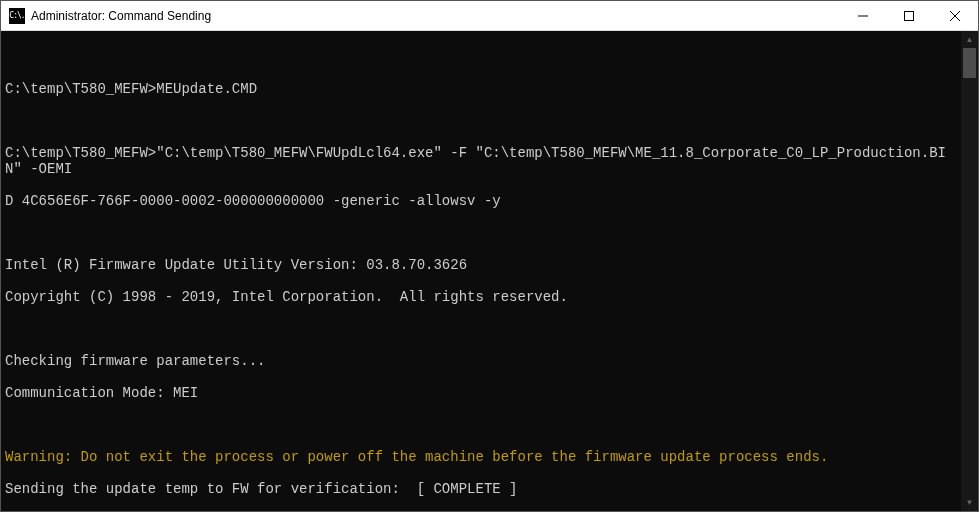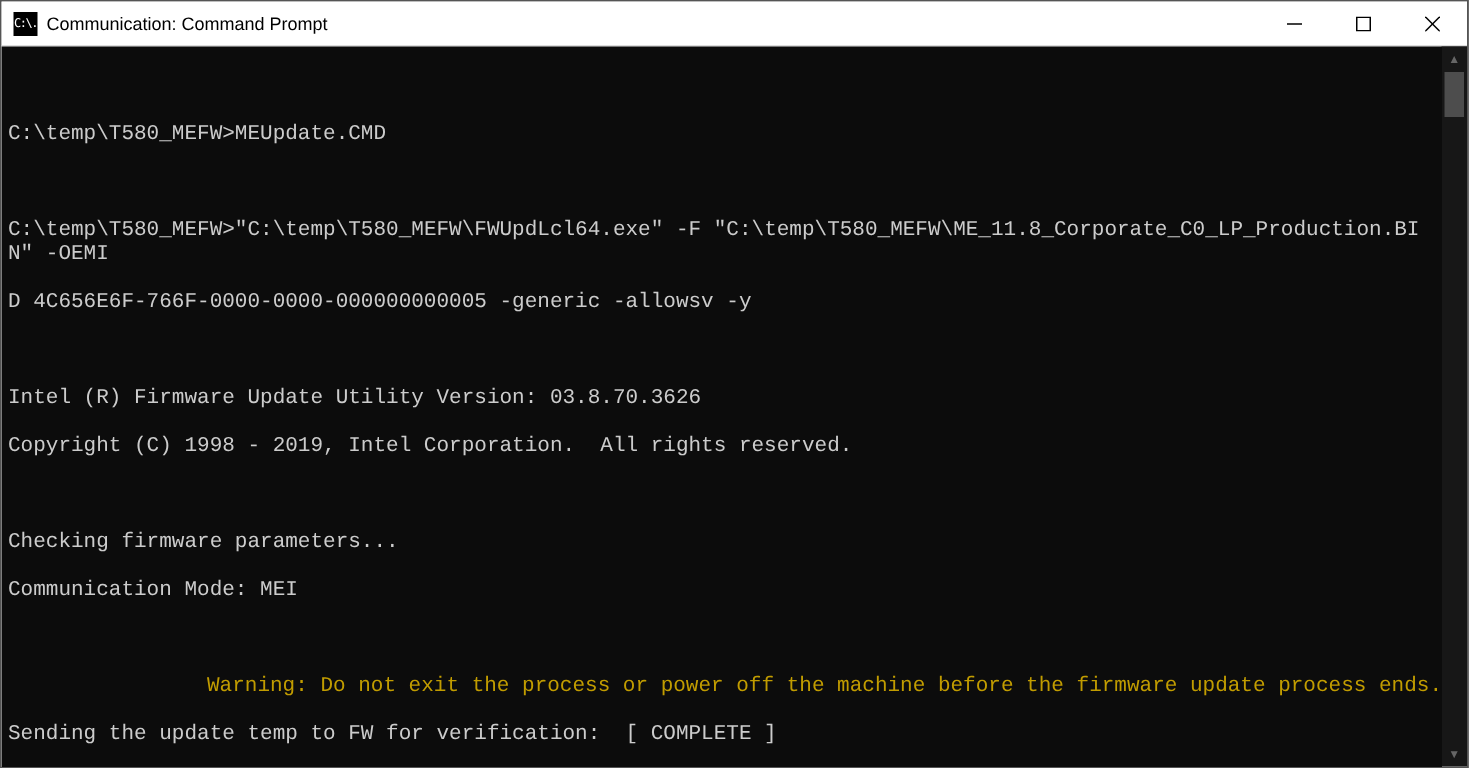--- a/index.html
+++ b/index.html
@@ -93,31 +93,31 @@
       position: relative;
     }
     .scroll-thumb {
       position: absolute;
       top: 0;
       left: 2px;
       right: 2px;
       height: 30px;
       background: #4d4d4d;
     }
-    .c-yellow { color: #c19c00; text-align: right; }
+    .c-yellow { color: #c19c00; }
     .blank { height: 16px; }
     .line { min-height: 16px; }
     .inline { display: inline; }
   </style>
 </head>
 <body>
 
 <div class="titlebar">
   <div class="titlebar-icon">C:\.</div>
-  <div class="titlebar-title">Communication: Command Prompt</div>
+  <div class="titlebar-title">Administrator: Command Sending</div>
   <div class="titlebar-controls">
     <div class="titlebar-btn">
       <svg viewBox="0 0 10 10">
           <line x1="0" y1="5" x2="10" y2="5" stroke="currentColor" stroke-width="1"></line>
         </svg>
     </div>
     <div class="titlebar-btn">
       <svg viewBox="0 0 10 10">
           <rect x="0.5" y="0.5" width="9" height="9" fill="none" stroke="currentColor" stroke-width="1"></rect>
         </svg>
@@ -130,21 +130,21 @@
     </div>
   </div>
 </div>
 
 <div class="console-wrap">
   <div class="console">
 <div class="blank"></div>
 <div class="line"><span class="inline">C:\temp\T580_MEFW&gt;</span><span class="inline">MEUpdate.CMD</span></div>
 <div class="blank"></div>
 <div class="line"><span class="inline">C:\temp\T580_MEFW&gt;</span><span class="inline">"C:\temp\T580_MEFW\FWUpdLcl64.exe" -F "C:\temp\T580_MEFW\ME_11.8_Corporate_C0_LP_Production.BIN" -OEMI</span></div>
-<div class="line">D 4C656E6F-766F-0000-0000-000000000005 -generic -allowsv -y</div>
+<div class="line">D 4C656E6F-766F-0000-0002-000000000000 -generic -allowsv -y</div>
 <div class="blank"></div>
 <div class="line">Intel (R) Firmware Update Utility Version: 03.8.70.3626</div>
 <div class="line">Copyright (C) 1998 - 2019, Intel Corporation.  All rights reserved.</div>
 <div class="blank"></div>
 <div class="line">Checking firmware parameters...</div>
 <div class="line">Communication Mode: MEI</div>
 <div class="blank"></div>
 <div class="line c-yellow">Warning: Do not exit the process or power off the machine before the firmware update process ends.</div>
 <div class="line">Sending the update temp to FW for verification:  [ COMPLETE ]</div>
 

